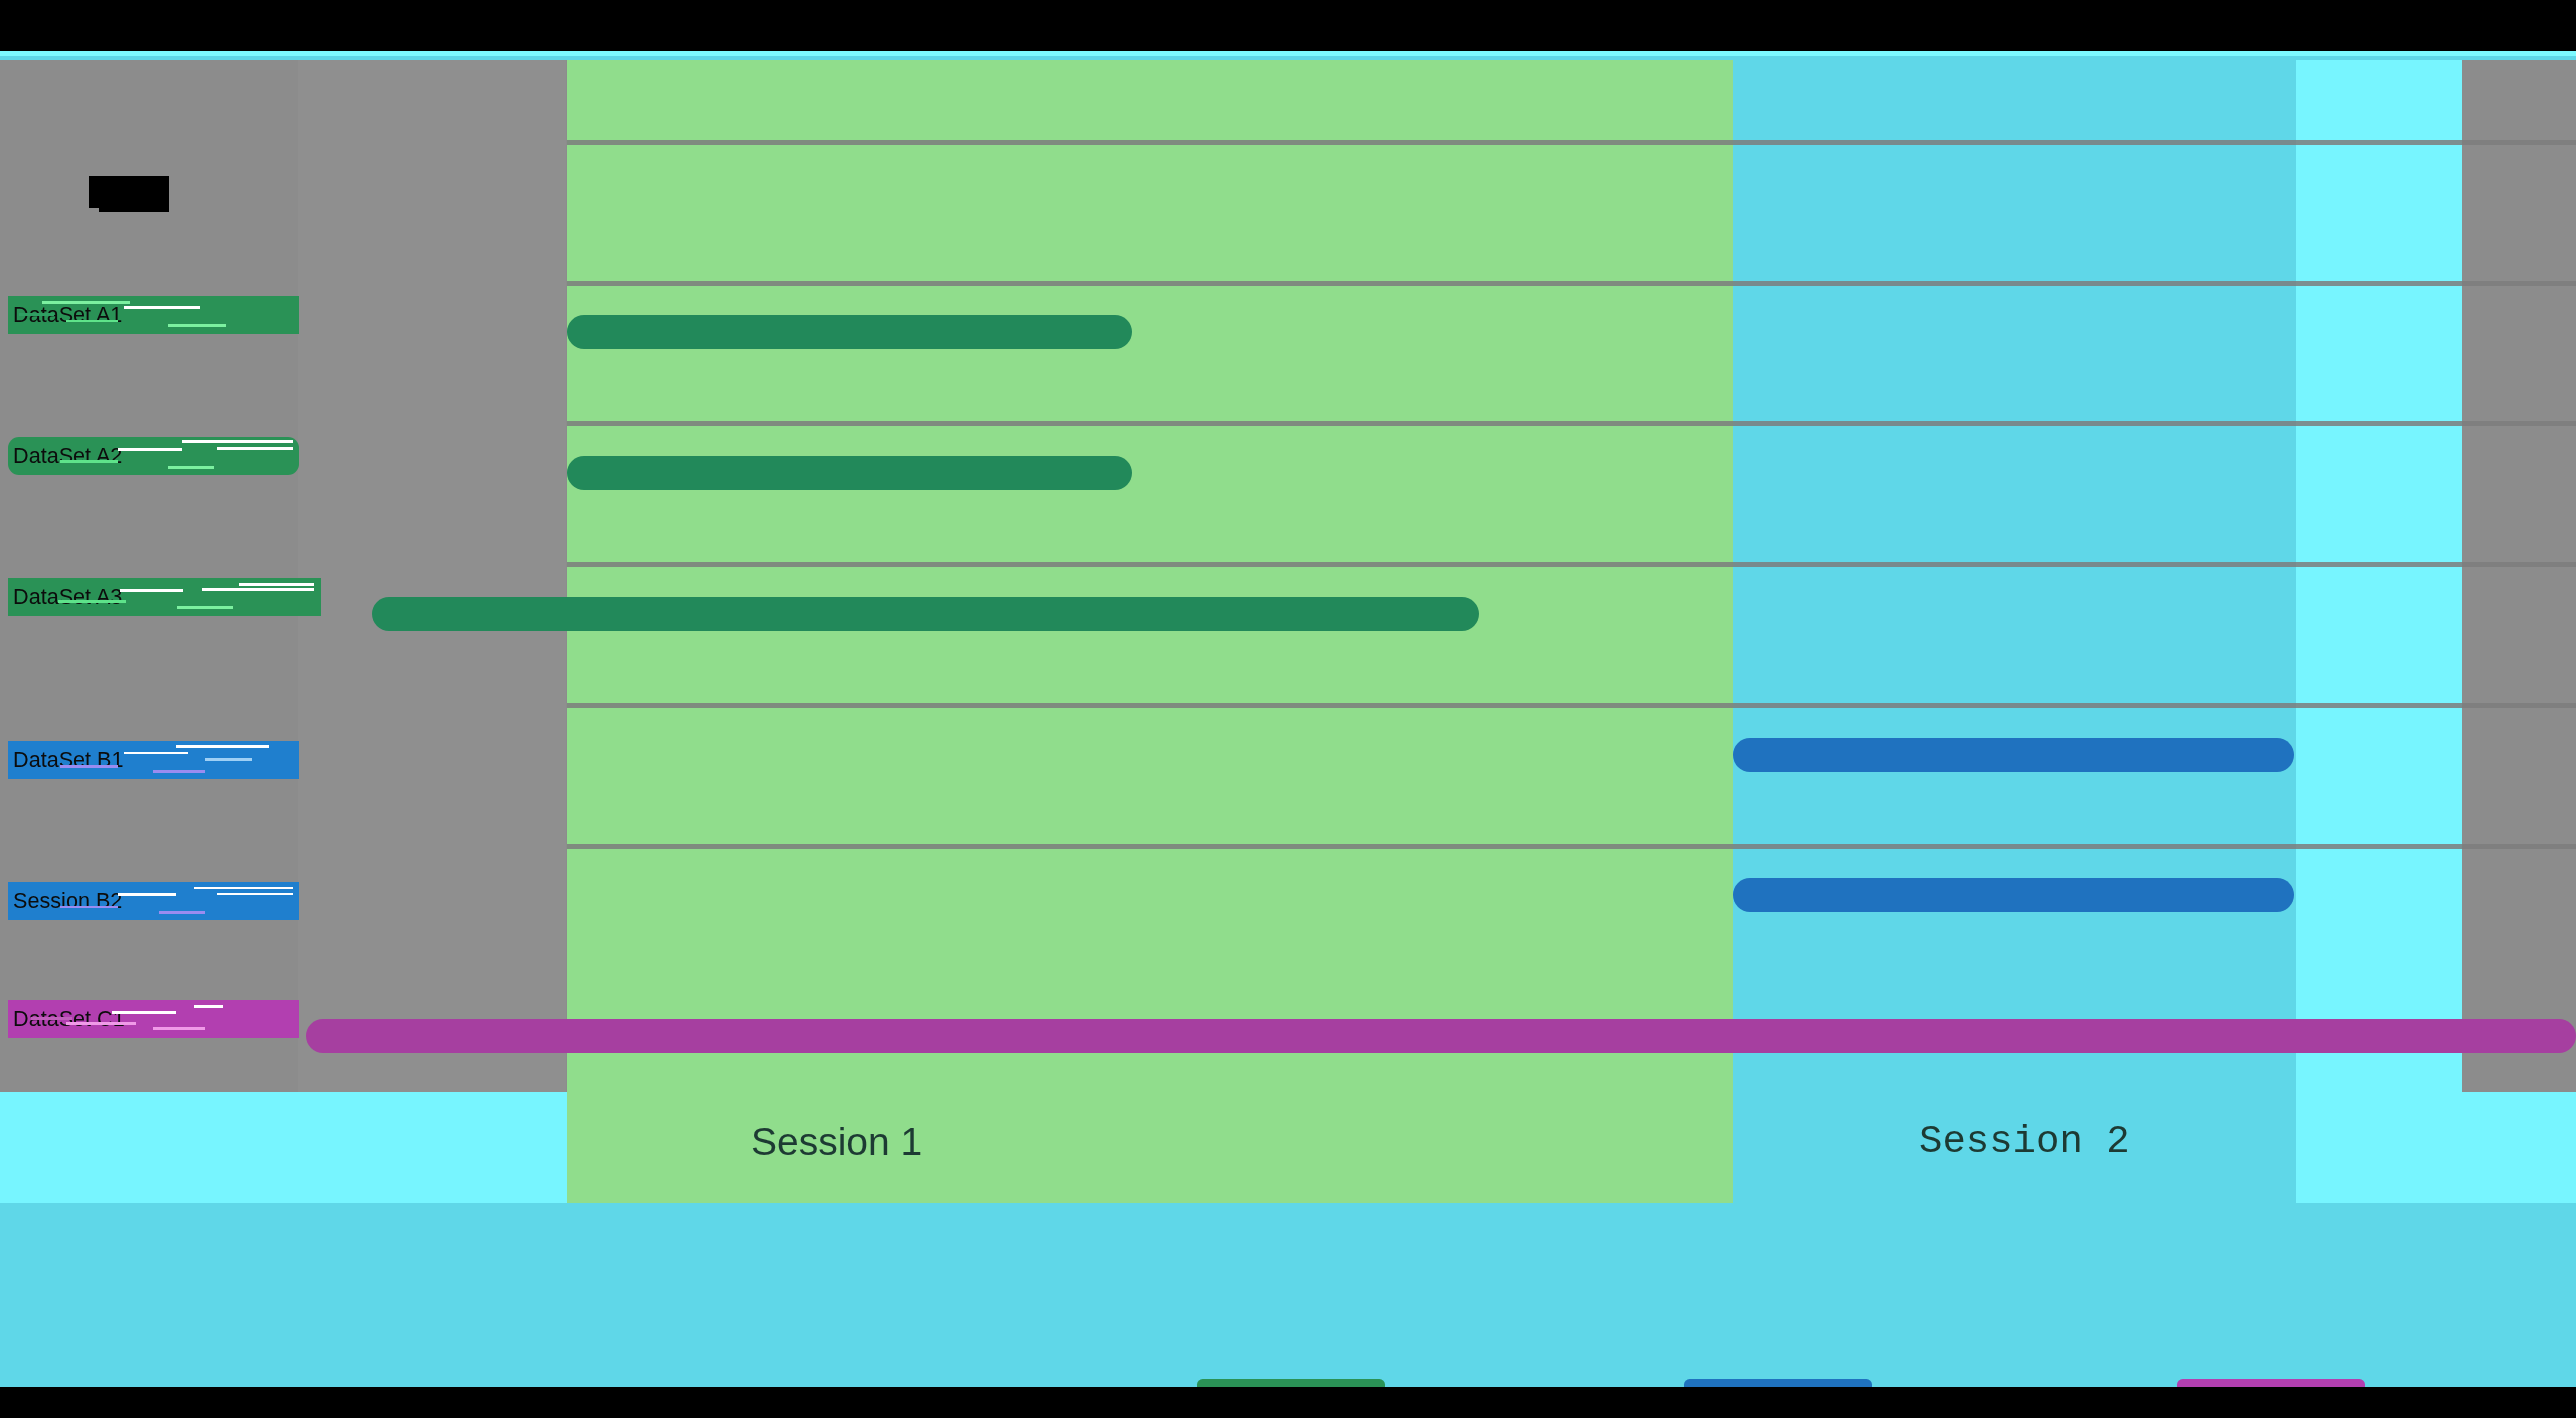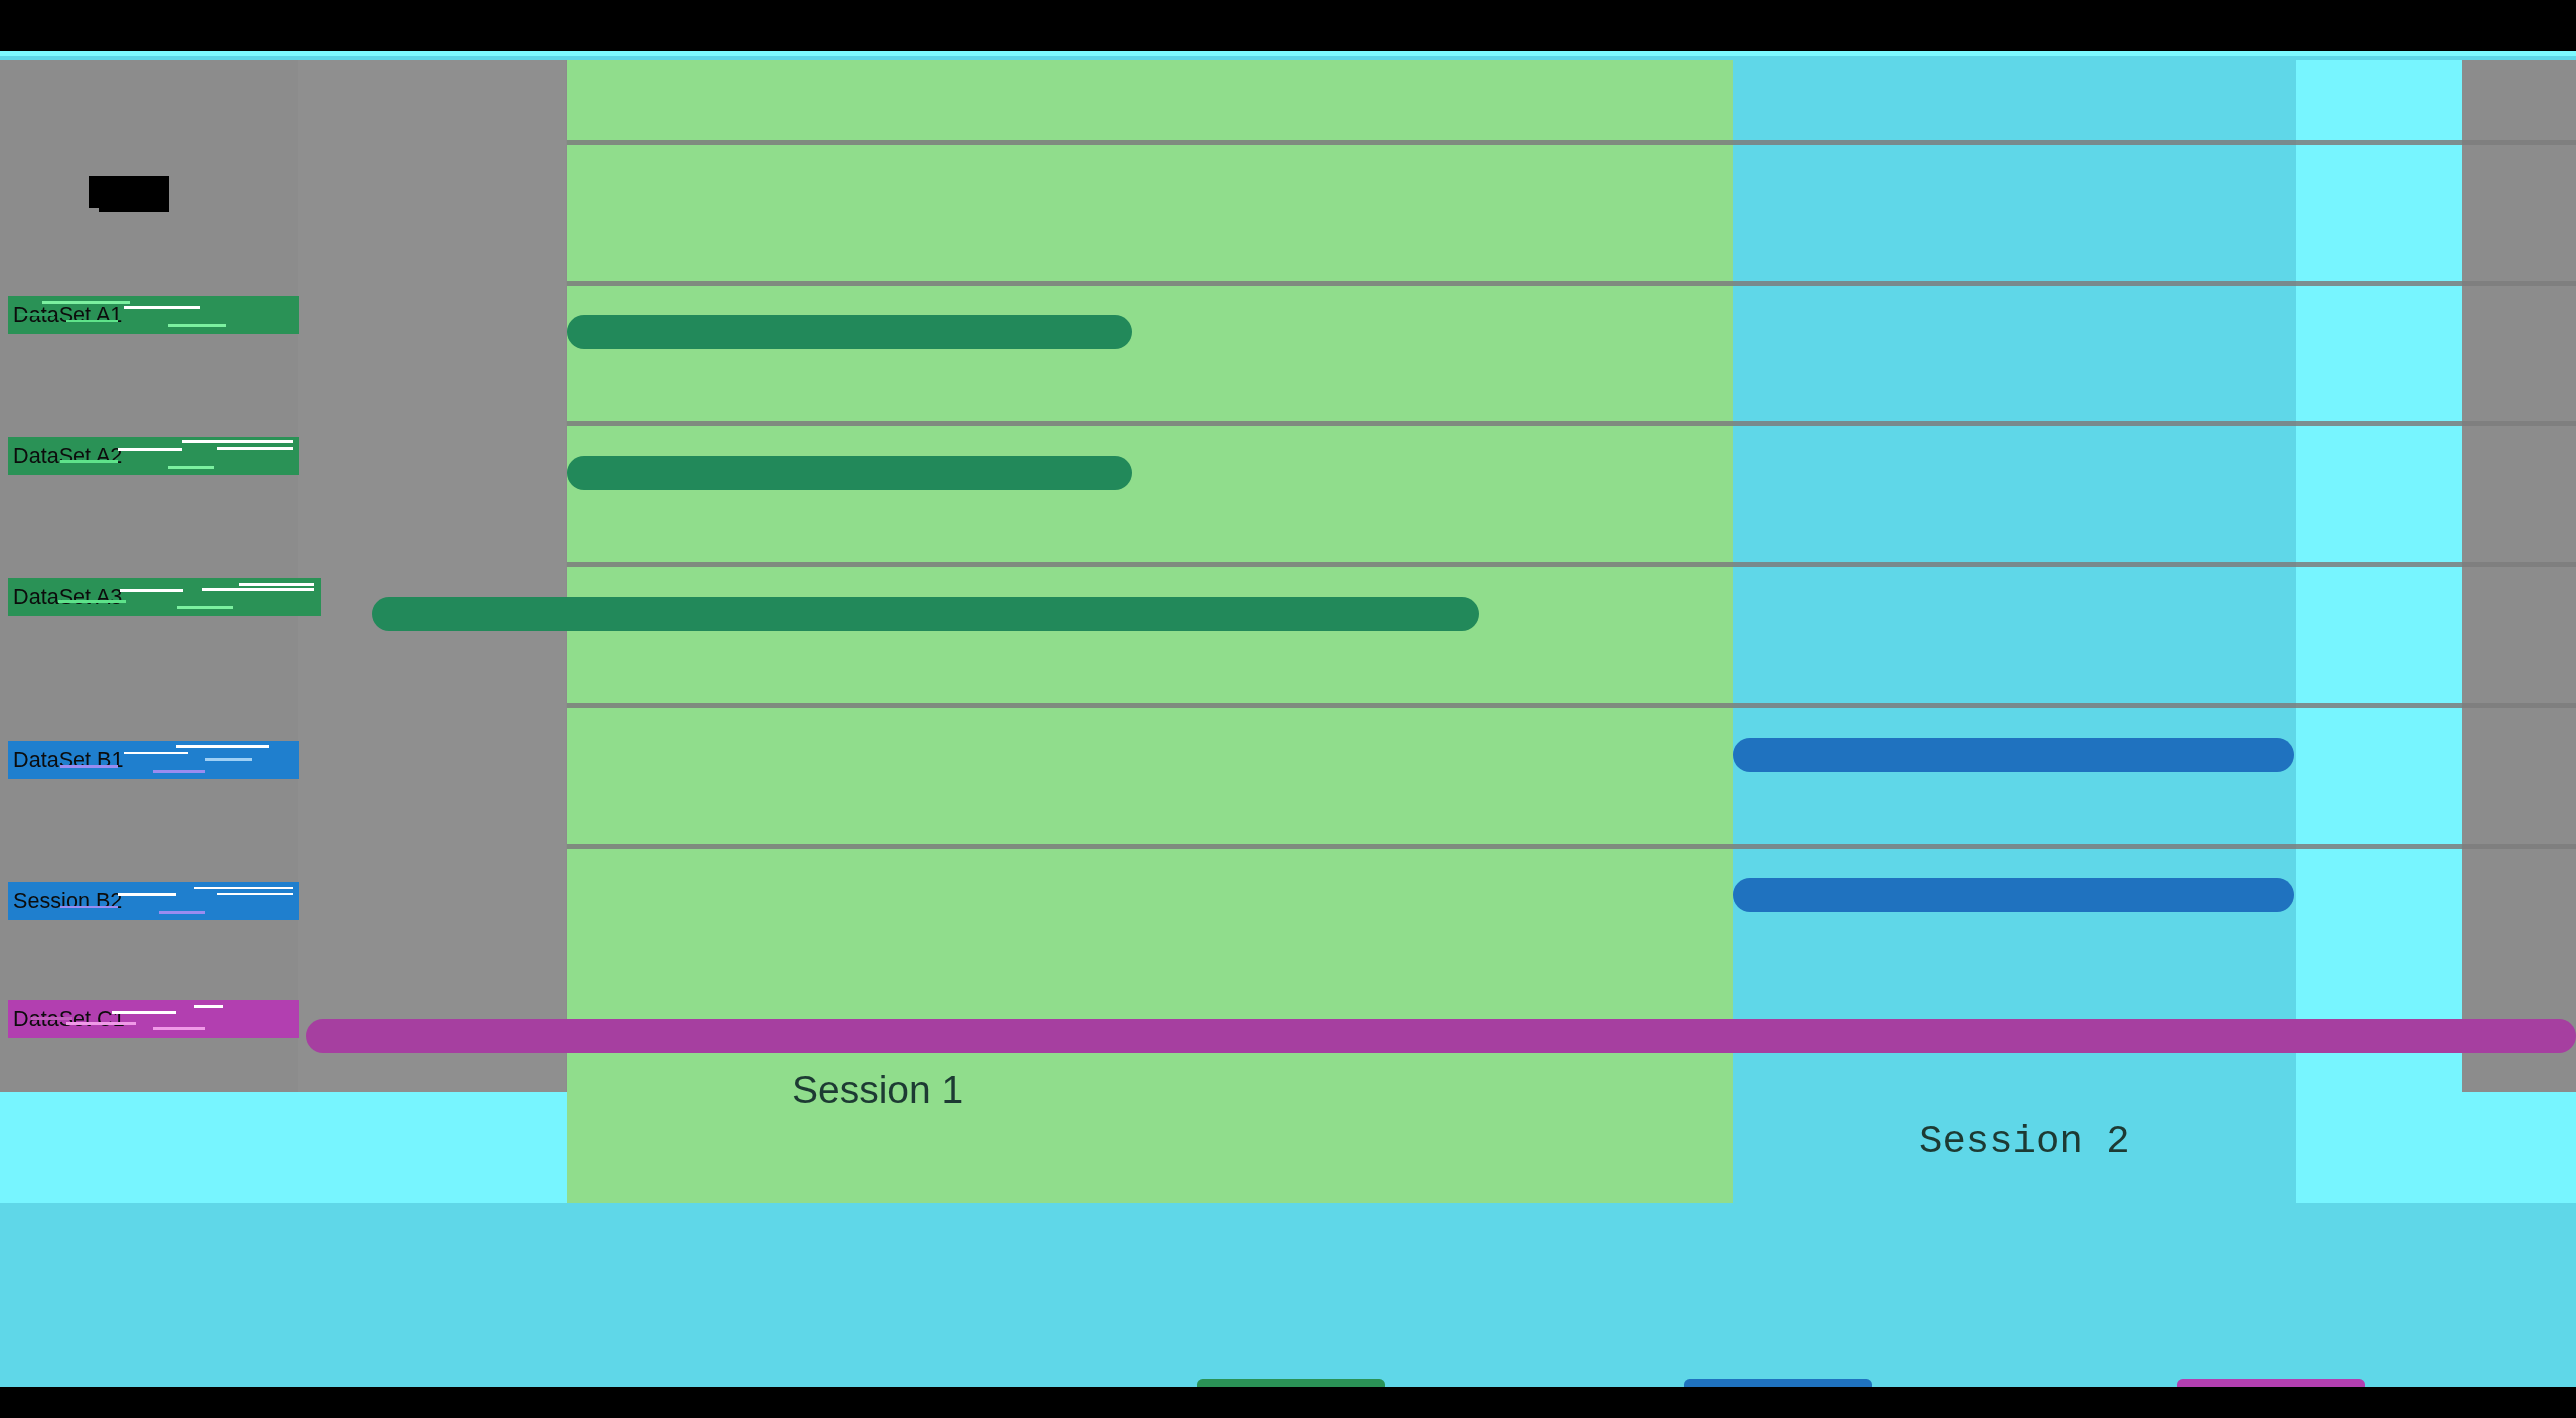--- a/index.html
+++ b/index.html
@@ -118,21 +118,21 @@
     <span class="glitch">
       <i style="left:12%;top:14%;width:30%;background:#7cf0a0;"></i>
       <i style="left:40%;top:26%;width:26%;background:#ffffff;"></i>
       <i style="left:20%;top:62%;width:18%;background:#5ee38a;"></i>
       <i style="left:55%;top:74%;width:20%;background:#7cf0a0;"></i>
       <i style="left:4%;top:44%;width:12%;background:#2f9e62;"></i>
     </span>
   </div>
   <div class="bar green" style="left:567px;top:255px;width:565px;"></div>
 
-  <div class="row-label gA" style="top:377px;width:291px;">
+  <div class="row-label gA" style="top:377px;width:291px;border-radius:11px;">
     <span>DataSet A2</span>
     <span class="glitch">
       <i style="left:60%;top:8%;width:38%;background:#ffffff;"></i>
       <i style="left:72%;top:26%;width:26%;background:#ffffff;"></i>
       <i style="left:38%;top:30%;width:22%;background:#ffffff;"></i>
       <i style="left:18%;top:60%;width:20%;background:#5ee38a;"></i>
       <i style="left:55%;top:76%;width:16%;background:#7cf0a0;"></i>
     </span>
   </div>
   <div class="bar green" style="left:567px;top:396px;width:565px;"></div>
@@ -178,21 +178,21 @@
     <span class="glitch">
       <i style="left:64%;top:14%;width:10%;background:#ffffff;"></i>
       <i style="left:36%;top:30%;width:22%;background:#ffffff;"></i>
       <i style="left:20%;top:58%;width:24%;background:#f09ae8;"></i>
       <i style="left:50%;top:72%;width:18%;background:#f09ae8;"></i>
       <i style="left:8%;top:44%;width:14%;background:#c060bb;"></i>
     </span>
   </div>
   <div class="bar mag" style="left:306px;top:959px;width:2270px;"></div>
 
-  <div class="session-cap" style="left:751px;top:1008px;margin-left:41px;">Session 1</div>
+  <div class="session-cap" style="left:751px;top:1060px;">Session 1</div>
   <div class="session-cap" style="left:1919px;top:1060px;font-family:Liberation Mono, monospace;">Session 2</div>
 
 </div>
 
 <div class="abs" id="bottom-cyan"></div>
 
 <div id="legend">
 
   <div class="legend-item" style="left:1197px;">
     <span class="legend-swatch green"></span>

